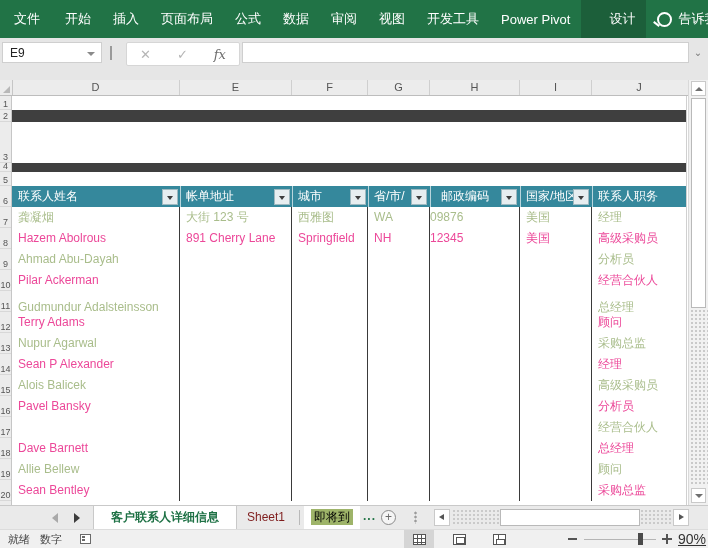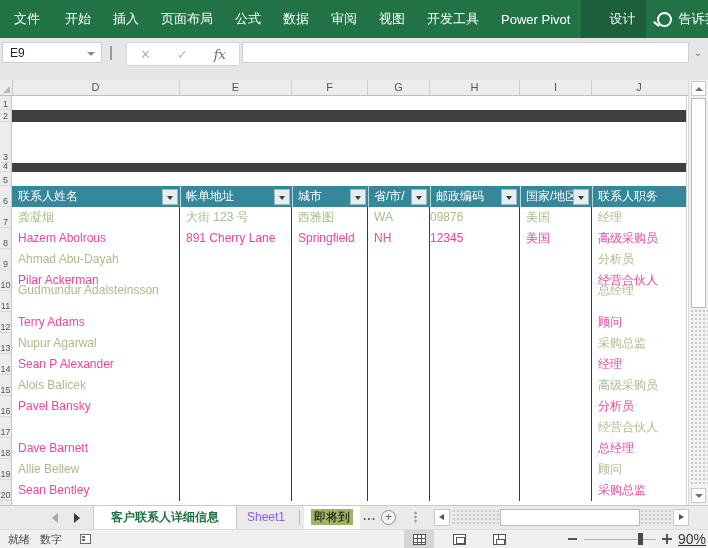--- a/index.html
+++ b/index.html
@@ -58,21 +58,21 @@
   .tri-up{position:absolute;left:3px;top:5px;width:0;height:0;border-left:4px solid transparent;border-right:4px solid transparent;border-bottom:4px solid #6f6f6f;}
   .tri-dn{position:absolute;left:3px;top:5px;width:0;height:0;border-left:4px solid transparent;border-right:4px solid transparent;border-top:4px solid #6f6f6f;}
   .vthumb{position:absolute;left:2px;top:18px;width:15px;height:210px;background:#fff;border:1px solid #b9b9b9;box-sizing:border-box;}
   
   .tabbar{position:absolute;left:0;top:505px;width:708px;height:24px;background:#eaeaea;border-top:1px solid #c9c9c9;box-sizing:border-box;font-size:12px;}
   .nav{position:absolute;top:7px;width:0;height:0;}
   .nav.left{left:52px;border-top:5px solid transparent;border-bottom:5px solid transparent;border-right:6px solid #a9a9a9;}
   .nav.right{left:74px;border-top:5px solid transparent;border-bottom:5px solid transparent;border-left:6px solid #3c3c3c;}
   .stab{position:absolute;top:0;height:23px;line-height:23px;text-align:center;cursor:default;}
   .stab.active{background:#fff;border-left:1px solid #c9c9c9;border-right:1px solid #c9c9c9;color:#1e7145;font-weight:bold;}
-  .stab.plain{color:#8b5cf6;}
+  .stab.plain{color:#7f1d1d;}
   .tsep{position:absolute;top:4px;width:1px;height:15px;background:#b9b9b9;}
   .rename{background:#9eb469;color:#000;padding:1px 3px;}
   .more{position:absolute;top:0;height:23px;line-height:21px;color:#217346;font-weight:bold;letter-spacing:1px;}
   .addsheet{position:absolute;left:381px;top:4px;width:15px;height:15px;border:1px solid #8a8a8a;border-radius:50%;color:#6a6a6a;
             font-size:12px;line-height:13px;text-align:center;background:#f5f5f5;box-sizing:border-box;}
   .hsplit{position:absolute;left:414px;top:5px;width:3px;height:13px;
           background-image:radial-gradient(#9a9a9a 1px,transparent 1.2px);background-size:3px 4px;}
   .hsb-track{position:absolute;left:452px;top:3px;width:222px;height:17px;
        background-image:radial-gradient(#cacaca 0.8px,transparent 1px);background-size:4px 4px;}
   .hbtn{position:absolute;top:3px;width:16px;height:17px;background:#fff;border:1px solid #c9c9c9;box-sizing:border-box;}
@@ -176,21 +176,21 @@
     </div>
 
     <div class="band" style="top:14px;height:12px"></div>
     <div class="band" style="top:67px;height:9px"></div>
 
     <div class="thead">
       <div class="hc" style="left:0;width:167px">联系人姓名</div>
       <div class="hc" style="left:168px;width:111px">帐单地址</div>
       <div class="hc" style="left:280px;width:75px">城市</div>
       <div class="hc" style="left:356px;width:61px">省/市/</div>
-      <div class="hc" style="left:418px;width:67px;text-align:left;padding-right:8px">邮政编码</div>
+      <div class="hc" style="left:418px;width:67px;text-align:right;padding-right:8px">邮政编码</div>
       <div class="hc" style="left:508px;width:71px">国家/地区</div>
       <div class="hc" style="left:580px;width:94px">联系人职务</div>
       <div class="hsep" style="left:168px"></div>
       <div class="hsep" style="left:280px"></div>
       <div class="hsep" style="left:356px"></div>
       <div class="hsep" style="left:418px"></div>
       <div class="hsep" style="left:508px"></div>
       <div class="hsep" style="left:580px"></div>
       <div class="flt" style="left:150px"></div>
       <div class="flt" style="left:262px"></div>
@@ -227,21 +227,21 @@
       <span class="dc col-j">高级采购员</span>
     </div>
     <div class="dr olive" style="top:153px">
       <span class="dc col-d">Ahmad Abu-Dayah</span>
       <span class="dc col-j">分析员</span>
     </div>
     <div class="dr blue" style="top:174px">
       <span class="dc col-d">Pilar Ackerman</span>
       <span class="dc col-j">经营合伙人</span>
     </div>
-    <div class="dr olive" style="top:184px">
+    <div class="dr olive" style="top:201px">
       <span class="dc col-d">Gudmundur Adalsteinsson</span>
       <span class="dc col-j">总经理</span>
     </div>
     <div class="dr blue" style="top:216px">
       <span class="dc col-d">Terry Adams</span>
       <span class="dc col-j">顾问</span>
     </div>
     <div class="dr olive" style="top:237px">
       <span class="dc col-d">Nupur Agarwal</span>
       <span class="dc col-j">采购总监</span>

